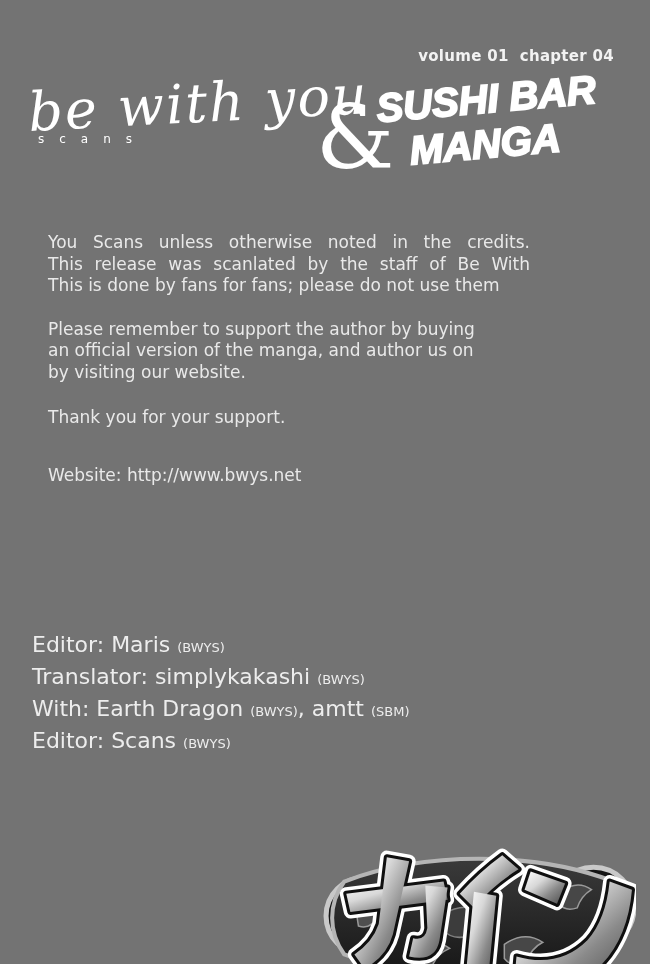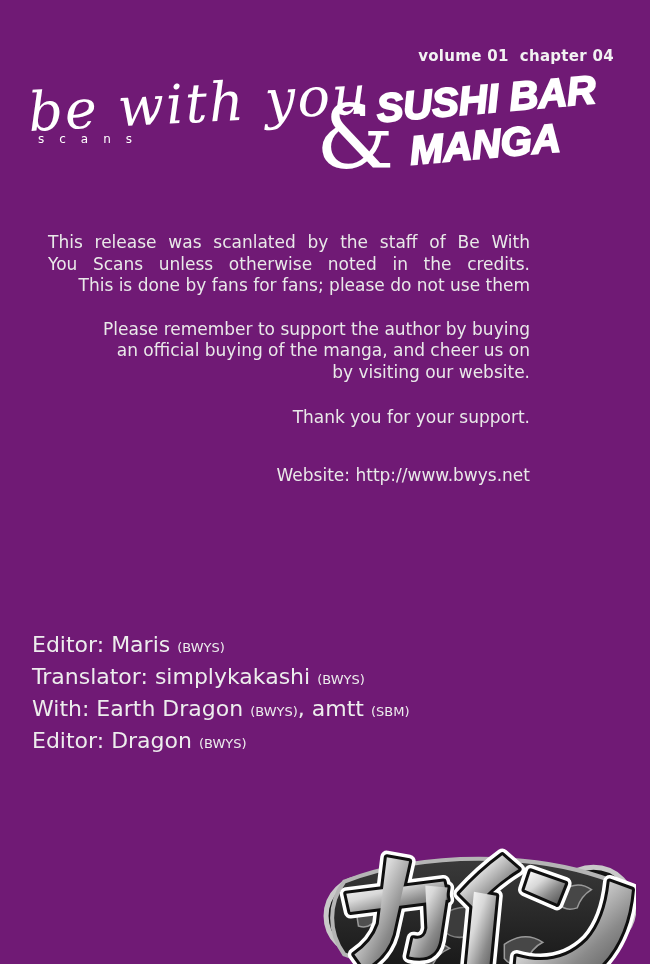--- a/index.html
+++ b/index.html
@@ -1,18 +1,18 @@
 <!DOCTYPE html>
 <html><head>
 <meta charset="utf-8">
 <style>
   html, body { margin:0; padding:0; background:#111; }
   .page {
     position:relative; width:650px; height:964px; margin:0 auto;
-    background:#701a75; overflow:hidden;
+    background:#737373; overflow:hidden;
     font-family:"DejaVu Sans", sans-serif; color:#e9e9e9;
   }
 
   
   .volume {
     position:absolute; top:47px; right:36px;
     font-size:15px; font-weight:bold; color:#f2f2f2;
     white-space:pre; letter-spacing:.3px;
   }
   .script-logo {
@@ -36,21 +36,21 @@
     -webkit-text-stroke:2px #fff; white-space:nowrap;
   }
   .sbm .l1 { font-size:40px; line-height:46px; }
   .sbm .l2 { font-size:40px; line-height:44px; }
 
   
   .content {
     position:absolute; left:48px; top:232px; width:482px;
     font-size:17px; line-height:21.5px; color:#e9e9e9;
   }
-  .content .line { white-space:nowrap;text-align:right; }
+  .content .line { white-space:nowrap; }
   .content .line.just { white-space:normal; text-align:justify; text-align-last:justify; }
   .gap1 { height:22px; }
   .gap2 { height:24px; }
   .gap3 { height:35px; }
   .links .line { line-height:22px; }
 
   
   .credits {
     position:absolute; left:32px; top:630px;
     font-size:22px; line-height:29px; color:#ededed;
@@ -73,43 +73,43 @@
   <div class="scans">scans</div>
   <div class="amp">&amp;</div>
 
   <div class="sbm">
     <div class="l1">SUSHI BAR</div>
     <div class="l2">MANGA</div>
   </div>
 
   <div class="content">
     <div>
+      <div class="line just">You Scans unless otherwise noted in the credits.</div>
       <div class="line just">This release was scanlated by the staff of Be With</div>
-      <div class="line just">You Scans unless otherwise noted in the credits.</div>
       <div class="line">This is done by fans for fans; please do not use them</div>
     </div>
     <div class="gap1"></div>
     <div>
       <div class="line">Please remember to support the author by buying</div>
-      <div class="line">an official buying of the manga, and cheer us on</div>
+      <div class="line">an official version of the manga, and author us on</div>
       <div class="line">by visiting our website.</div>
     </div>
     <div class="gap2"></div>
     <div class="line">Thank you for your support.</div>
     <div class="gap3"></div>
     <div class="links">
       <div class="line">Website: http://www.bwys.net</div>
     </div>
   </div>
 
   <div class="credits">
     <div class="credit-line"><span>Editor: Maris </span><span class="small">(BWYS)</span></div>
     <div class="credit-line"><span>Translator: simplykakashi </span><span class="small">(BWYS)</span></div>
     <div class="credit-line"><span>With: Earth Dragon </span><span class="small">(BWYS)</span><span>, amtt </span><span class="small">(SBM)</span></div>
-    <div class="credit-line"><span>Editor: Dragon </span><span class="small">(BWYS)</span></div>
+    <div class="credit-line"><span>Editor: Scans </span><span class="small">(BWYS)</span></div>
   </div>
 
   <div class="footer-logo" aria-label="カイン">
     <svg width="314" height="152" viewBox="0 0 310 150" xmlns="http://www.w3.org/2000/svg">
       <defs>
         <linearGradient id="metal" x1="0%" y1="0%" x2="100%" y2="100%">
           <stop offset="0%" stop-color="#ffffff"></stop>
           <stop offset="35%" stop-color="#d8d8d8"></stop>
           <stop offset="65%" stop-color="#8a8a8a"></stop>
           <stop offset="100%" stop-color="#4a4a4a"></stop>

